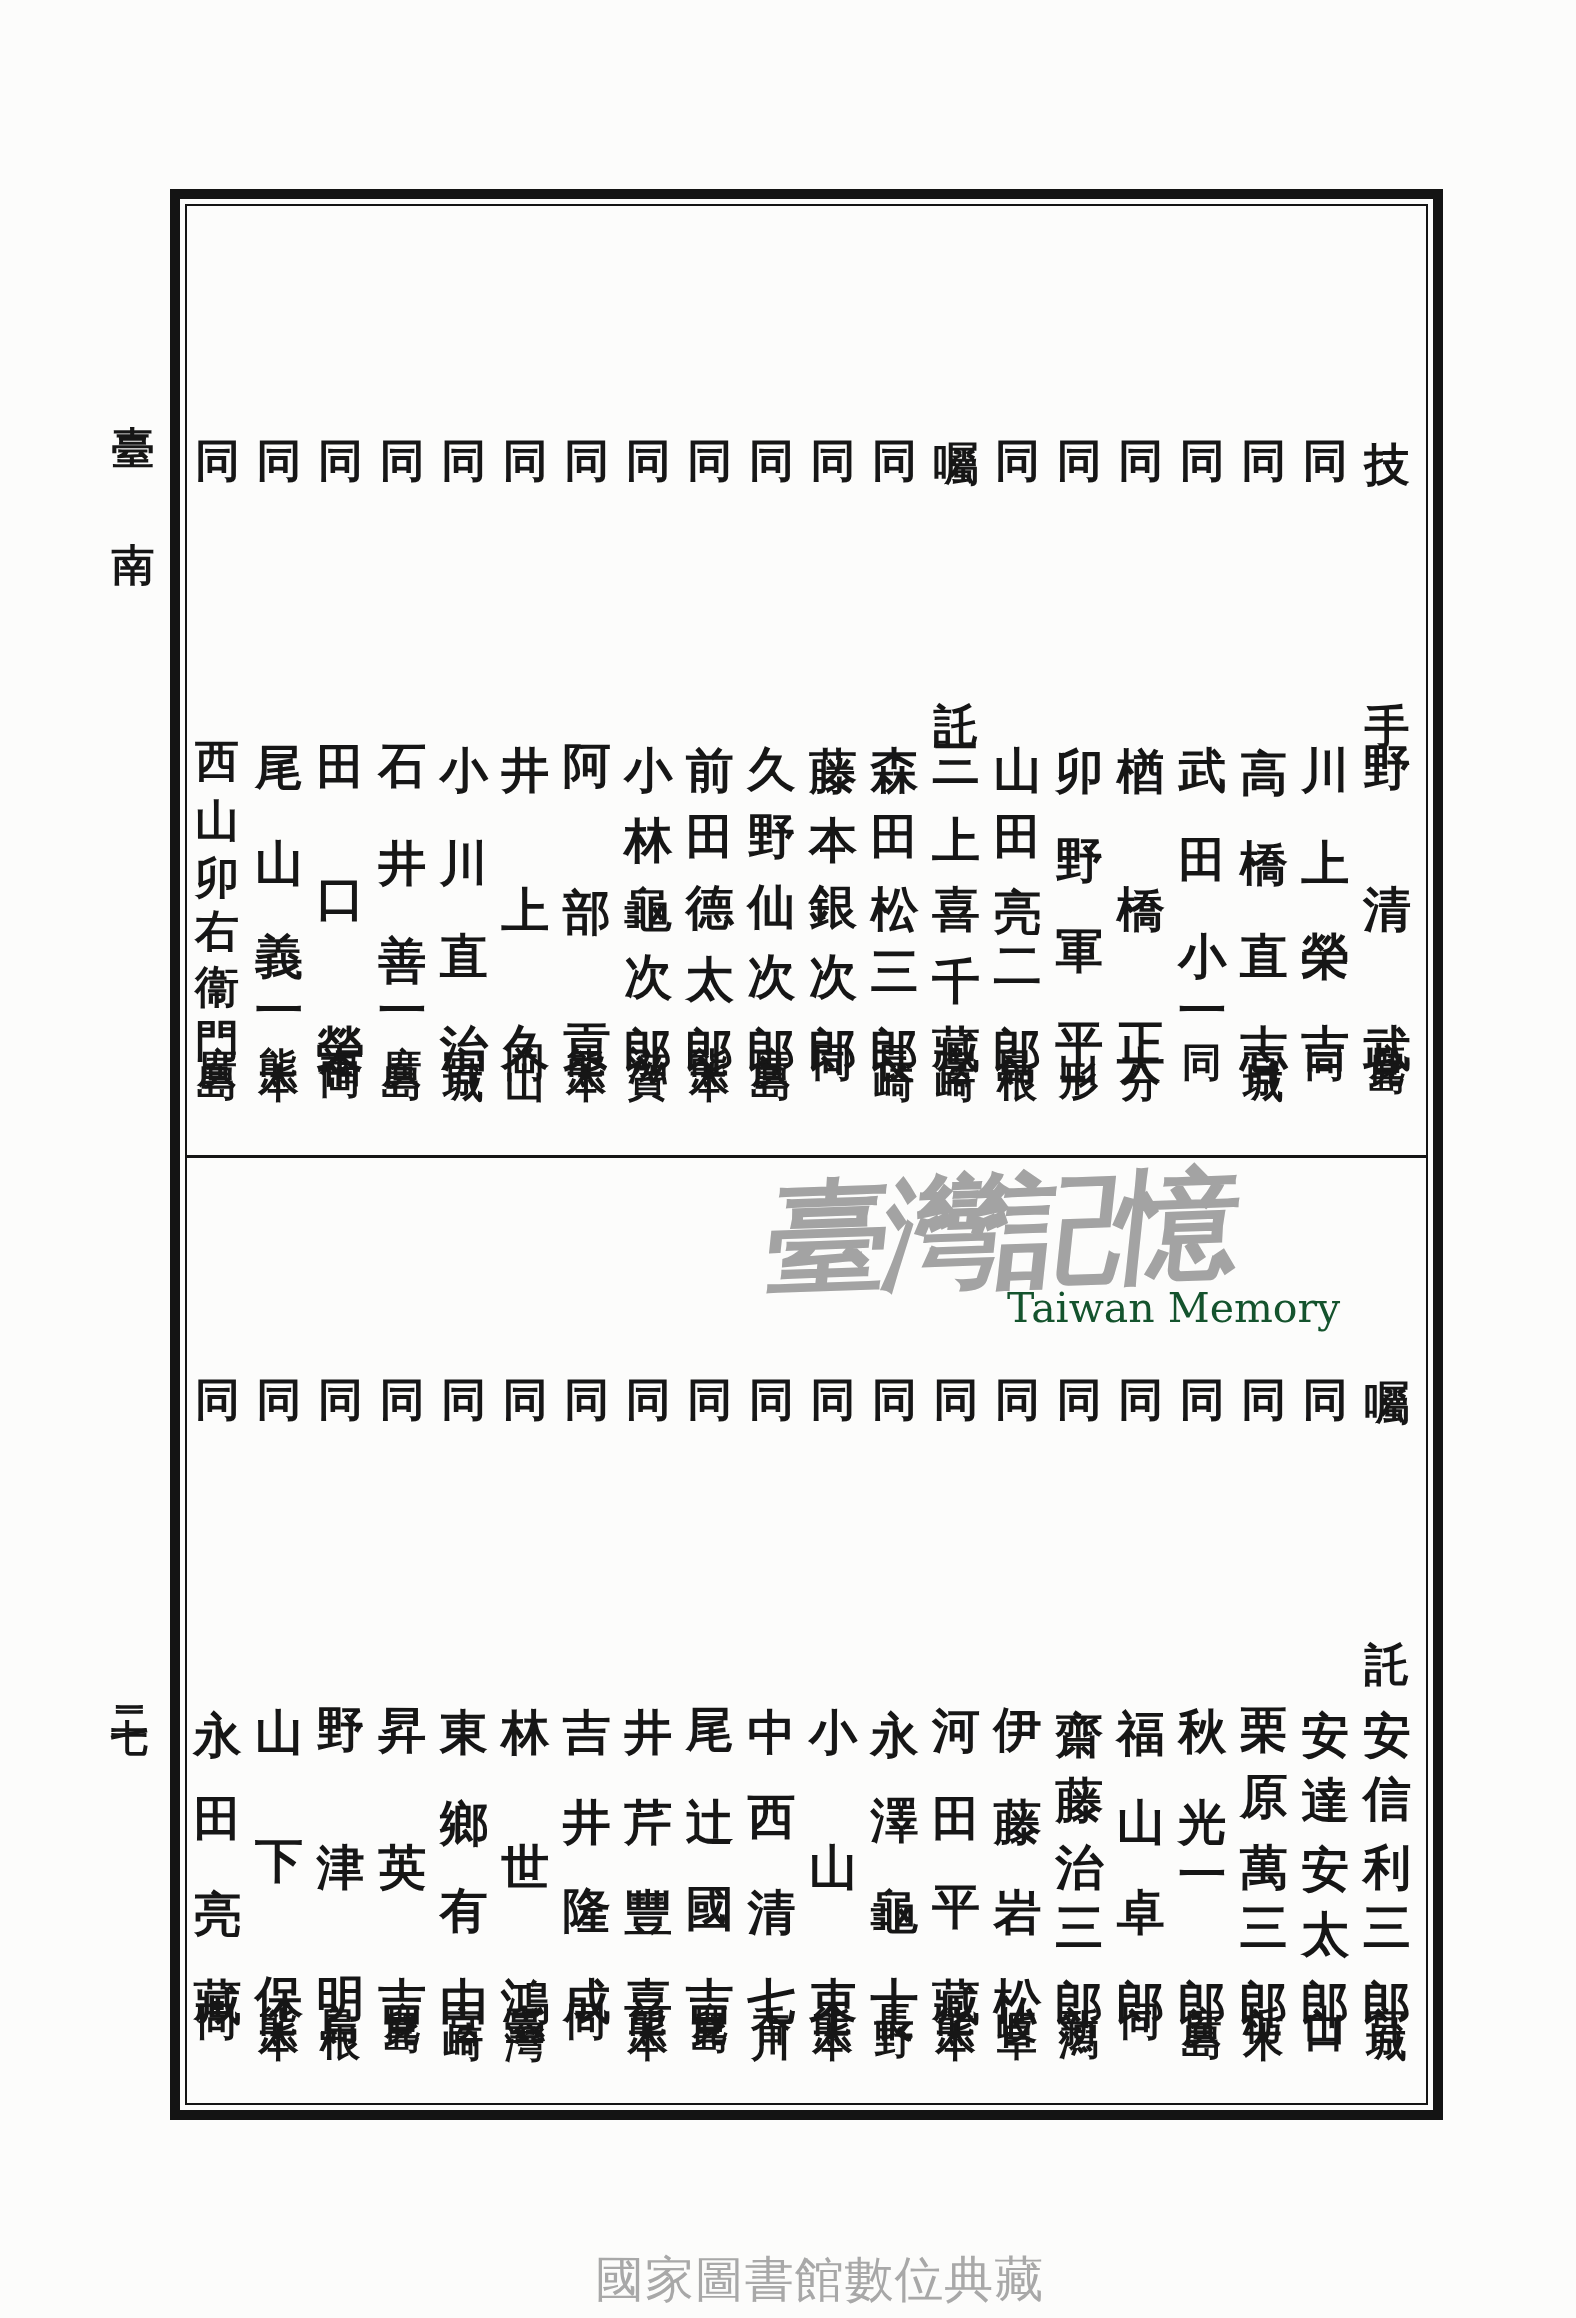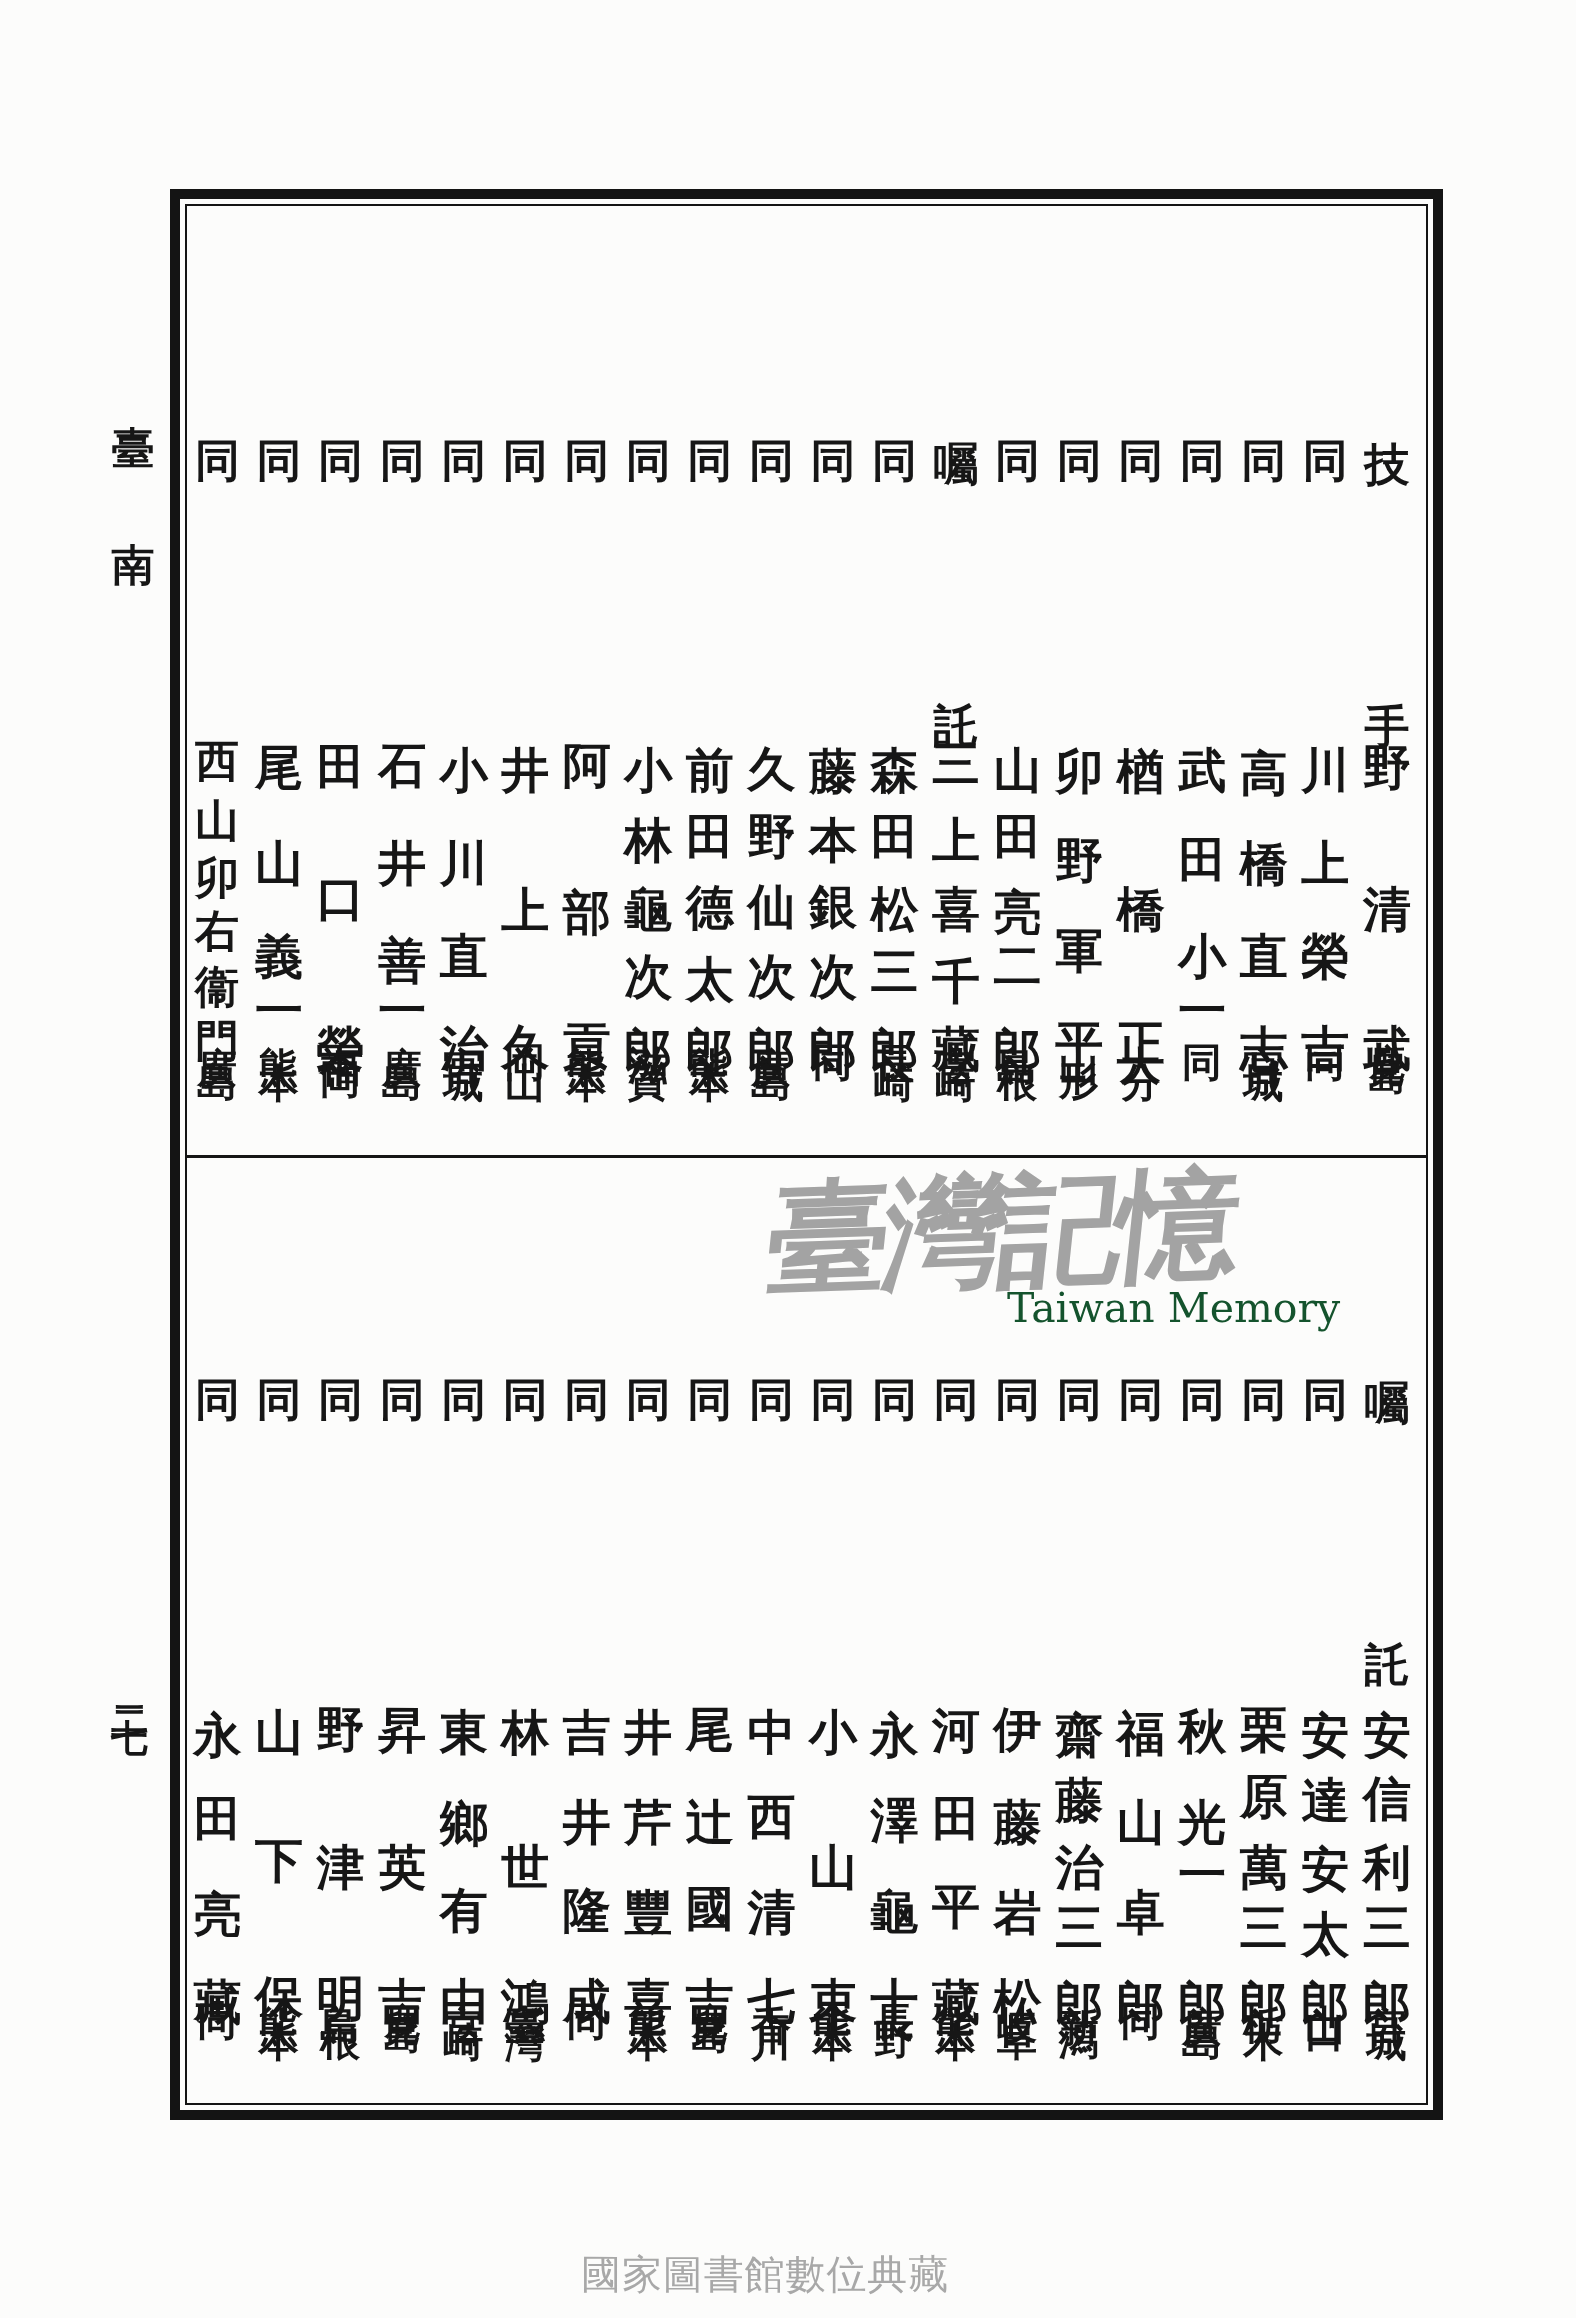--- a/index.html
+++ b/index.html
@@ -74,22 +74,22 @@
     color:#a3a3a3;letter-spacing:-5.6px;white-space:nowrap;
     transform:rotate(-2deg) skewX(-8deg);
   }
   .watermark-latin{
     position:absolute;left:1007px;top:1284px;
     font-size:41px;color:#14532d;
     font-family:"DejaVu Serif", serif;
   }
   
   .footer-caption{
-    position:absolute;left:581px;top:2247px;
-    font-size:40px;letter-spacing:0.9px;color:#a8a8a8;
+    position:absolute;left:595px;top:2247px;
+    font-size:49px;letter-spacing:0.9px;color:#a8a8a8;
     font-family:"Liberation Sans", sans-serif;white-space:nowrap;
   }
 </style>
 </head>
 <body>
 
 <div class="margin-label vtext">臺南</div>
 
 <div class="page-number vtext">二二七</div>
 

